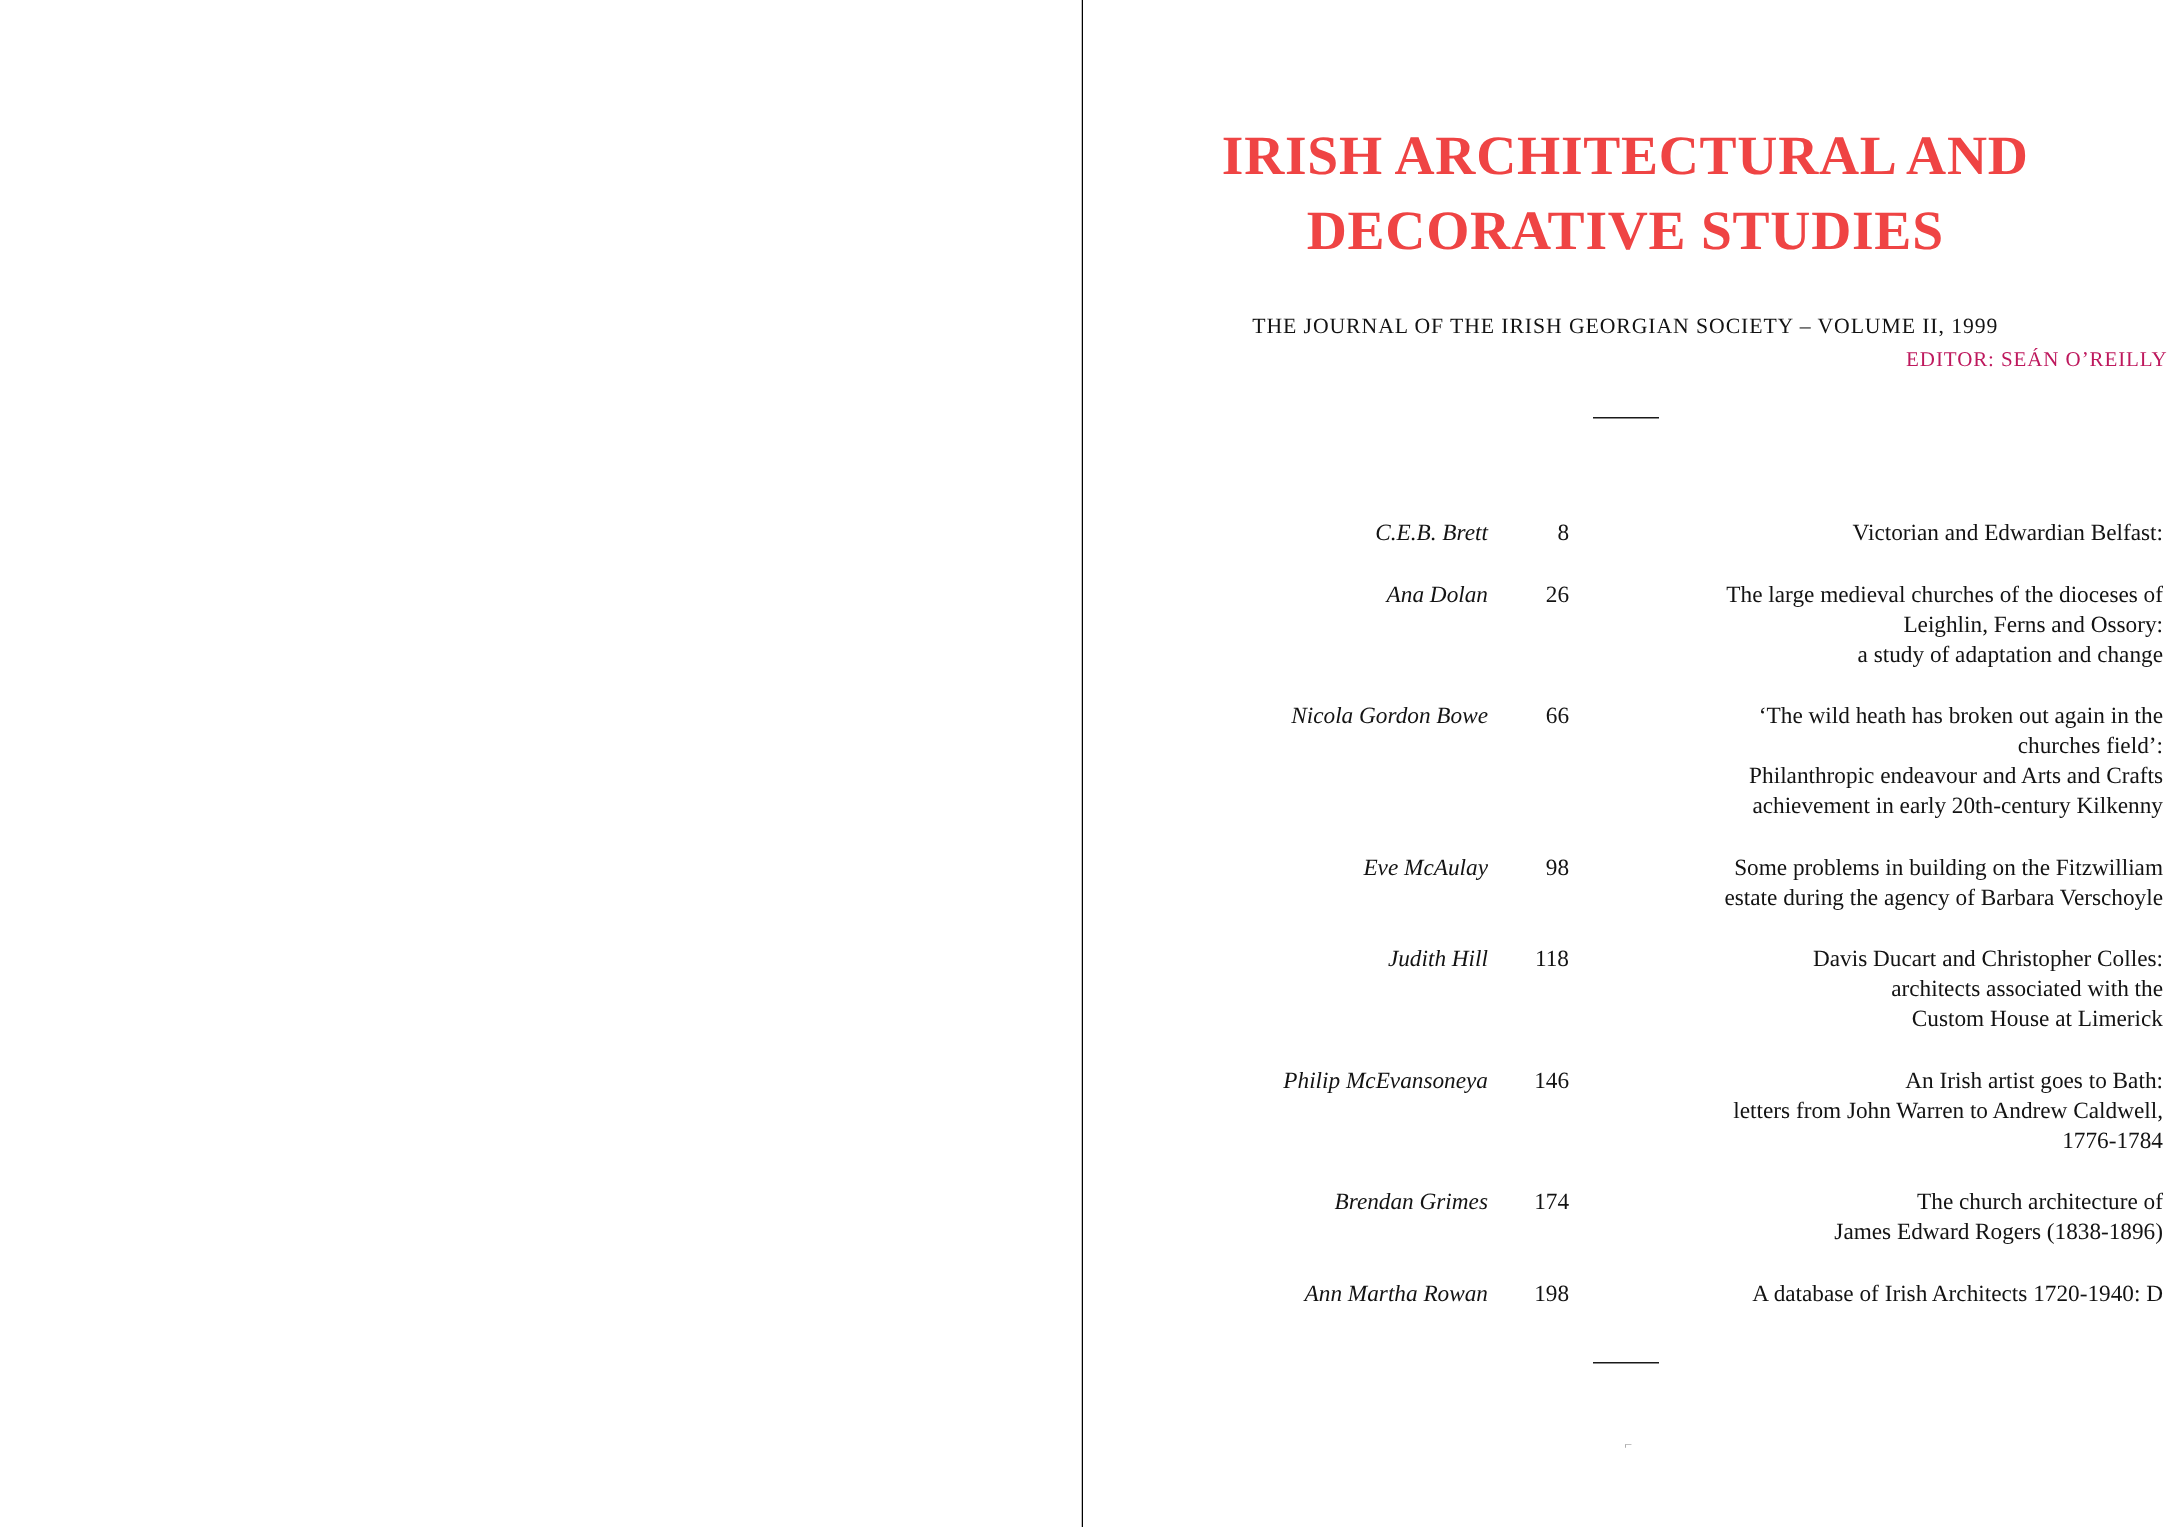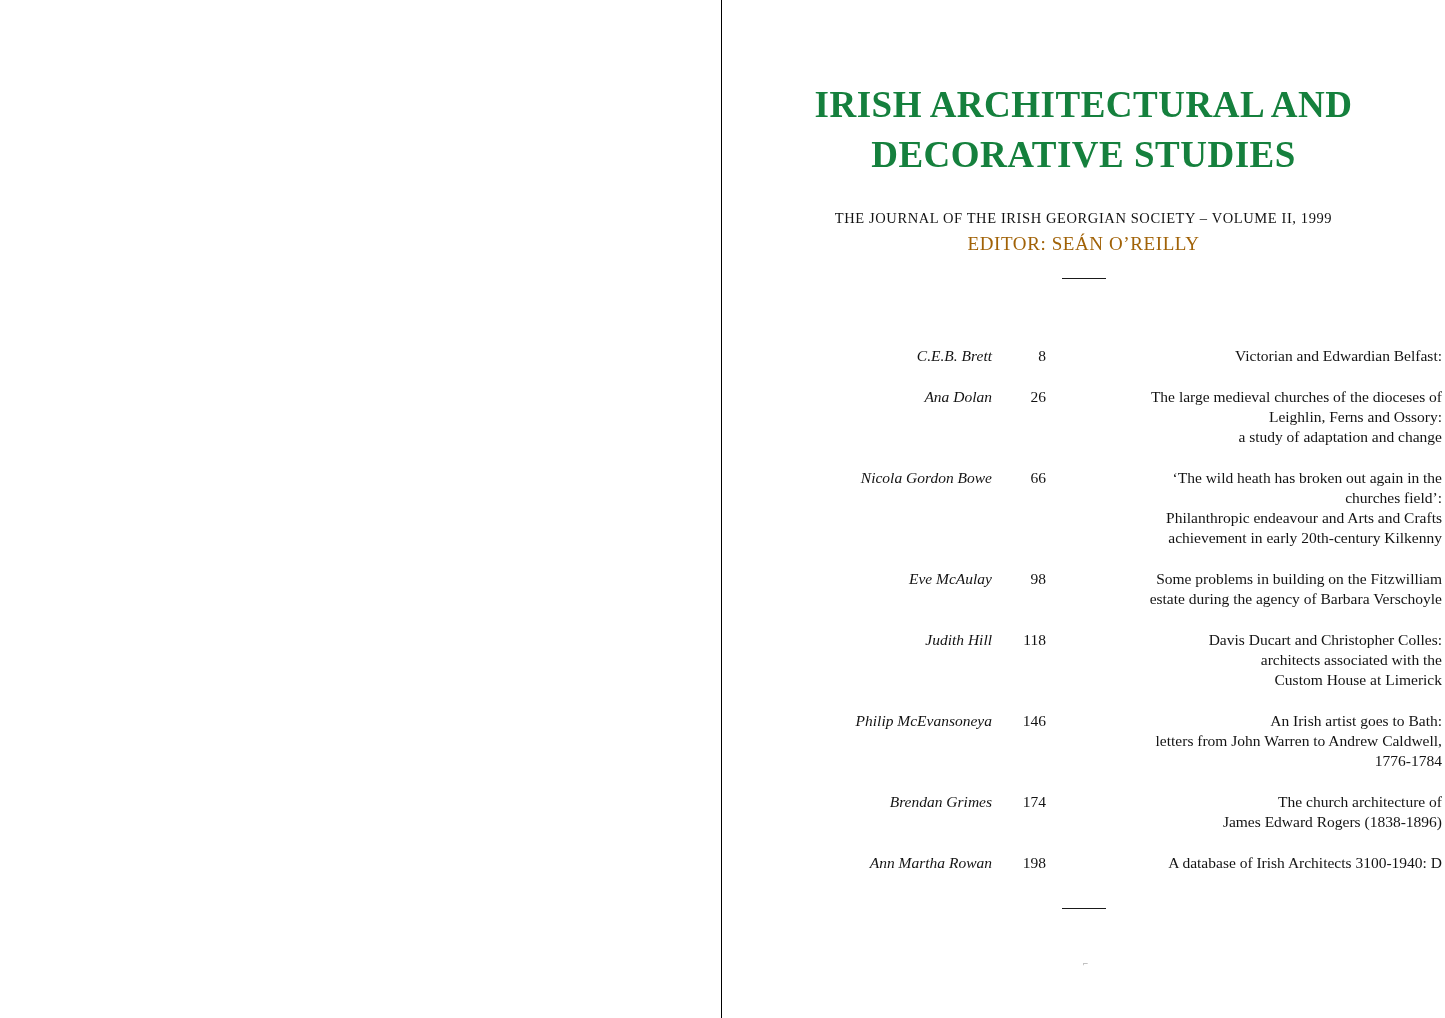--- a/index.html
+++ b/index.html
@@ -44,21 +44,21 @@
     left: 0;
     right: 0;
     top: 80px;
     text-align: center;
   }
   .main-title {
     font-family: "Liberation Serif", serif;
     font-size: 37px;
     letter-spacing: 0.5px;
     line-height: 1.35;
-    color: #15803d;
+    color: #ef4444;
     margin: 0 auto;
     width: 600px;
   }
   .main-title .line {
     display: block;
   }
 
   .subtitle-block {
     position: absolute;
     left: 0;
@@ -67,24 +67,25 @@
     text-align: center;
     font-family: Liberation Serif, serif;
   }
   .subtitle {
     font-size: 14.5px;
     letter-spacing: 0.6px;
     color: #131313;
     line-height: 1.5;
   }
   .editor-line {
-    font-size: 19px;
+    font-size: 14px;
     letter-spacing: 0.6px;
-    color: #a16207;
+    color: #be185d;
     line-height: 1.5;
+    text-align: right;
   }
 
   .rule-top {
     position: absolute;
     top: 278px;
     left: 50%;
     transform: translateX(-50%);
     width: 44px;
     height: 1px;
     background: #1a1a1a;
@@ -241,21 +242,21 @@
         <div class="titles">
           <span class="tline">The church architecture of</span>
           <span class="tline">James Edward Rogers (1838-1896)</span>
         </div>
       </div>
 
       <div class="entry">
         <div class="author">Ann Martha Rowan</div>
         <div class="page-num">198</div>
         <div class="titles">
-          <span class="tline">A database of Irish Architects 3100-1940: D</span>
+          <span class="tline">A database of Irish Architects 1720-1940: D</span>
         </div>
       </div>
 
     </div>
 
     <div class="rule-bottom"></div>
 
     <div class="mark">⌐</div>
 
   </div>

